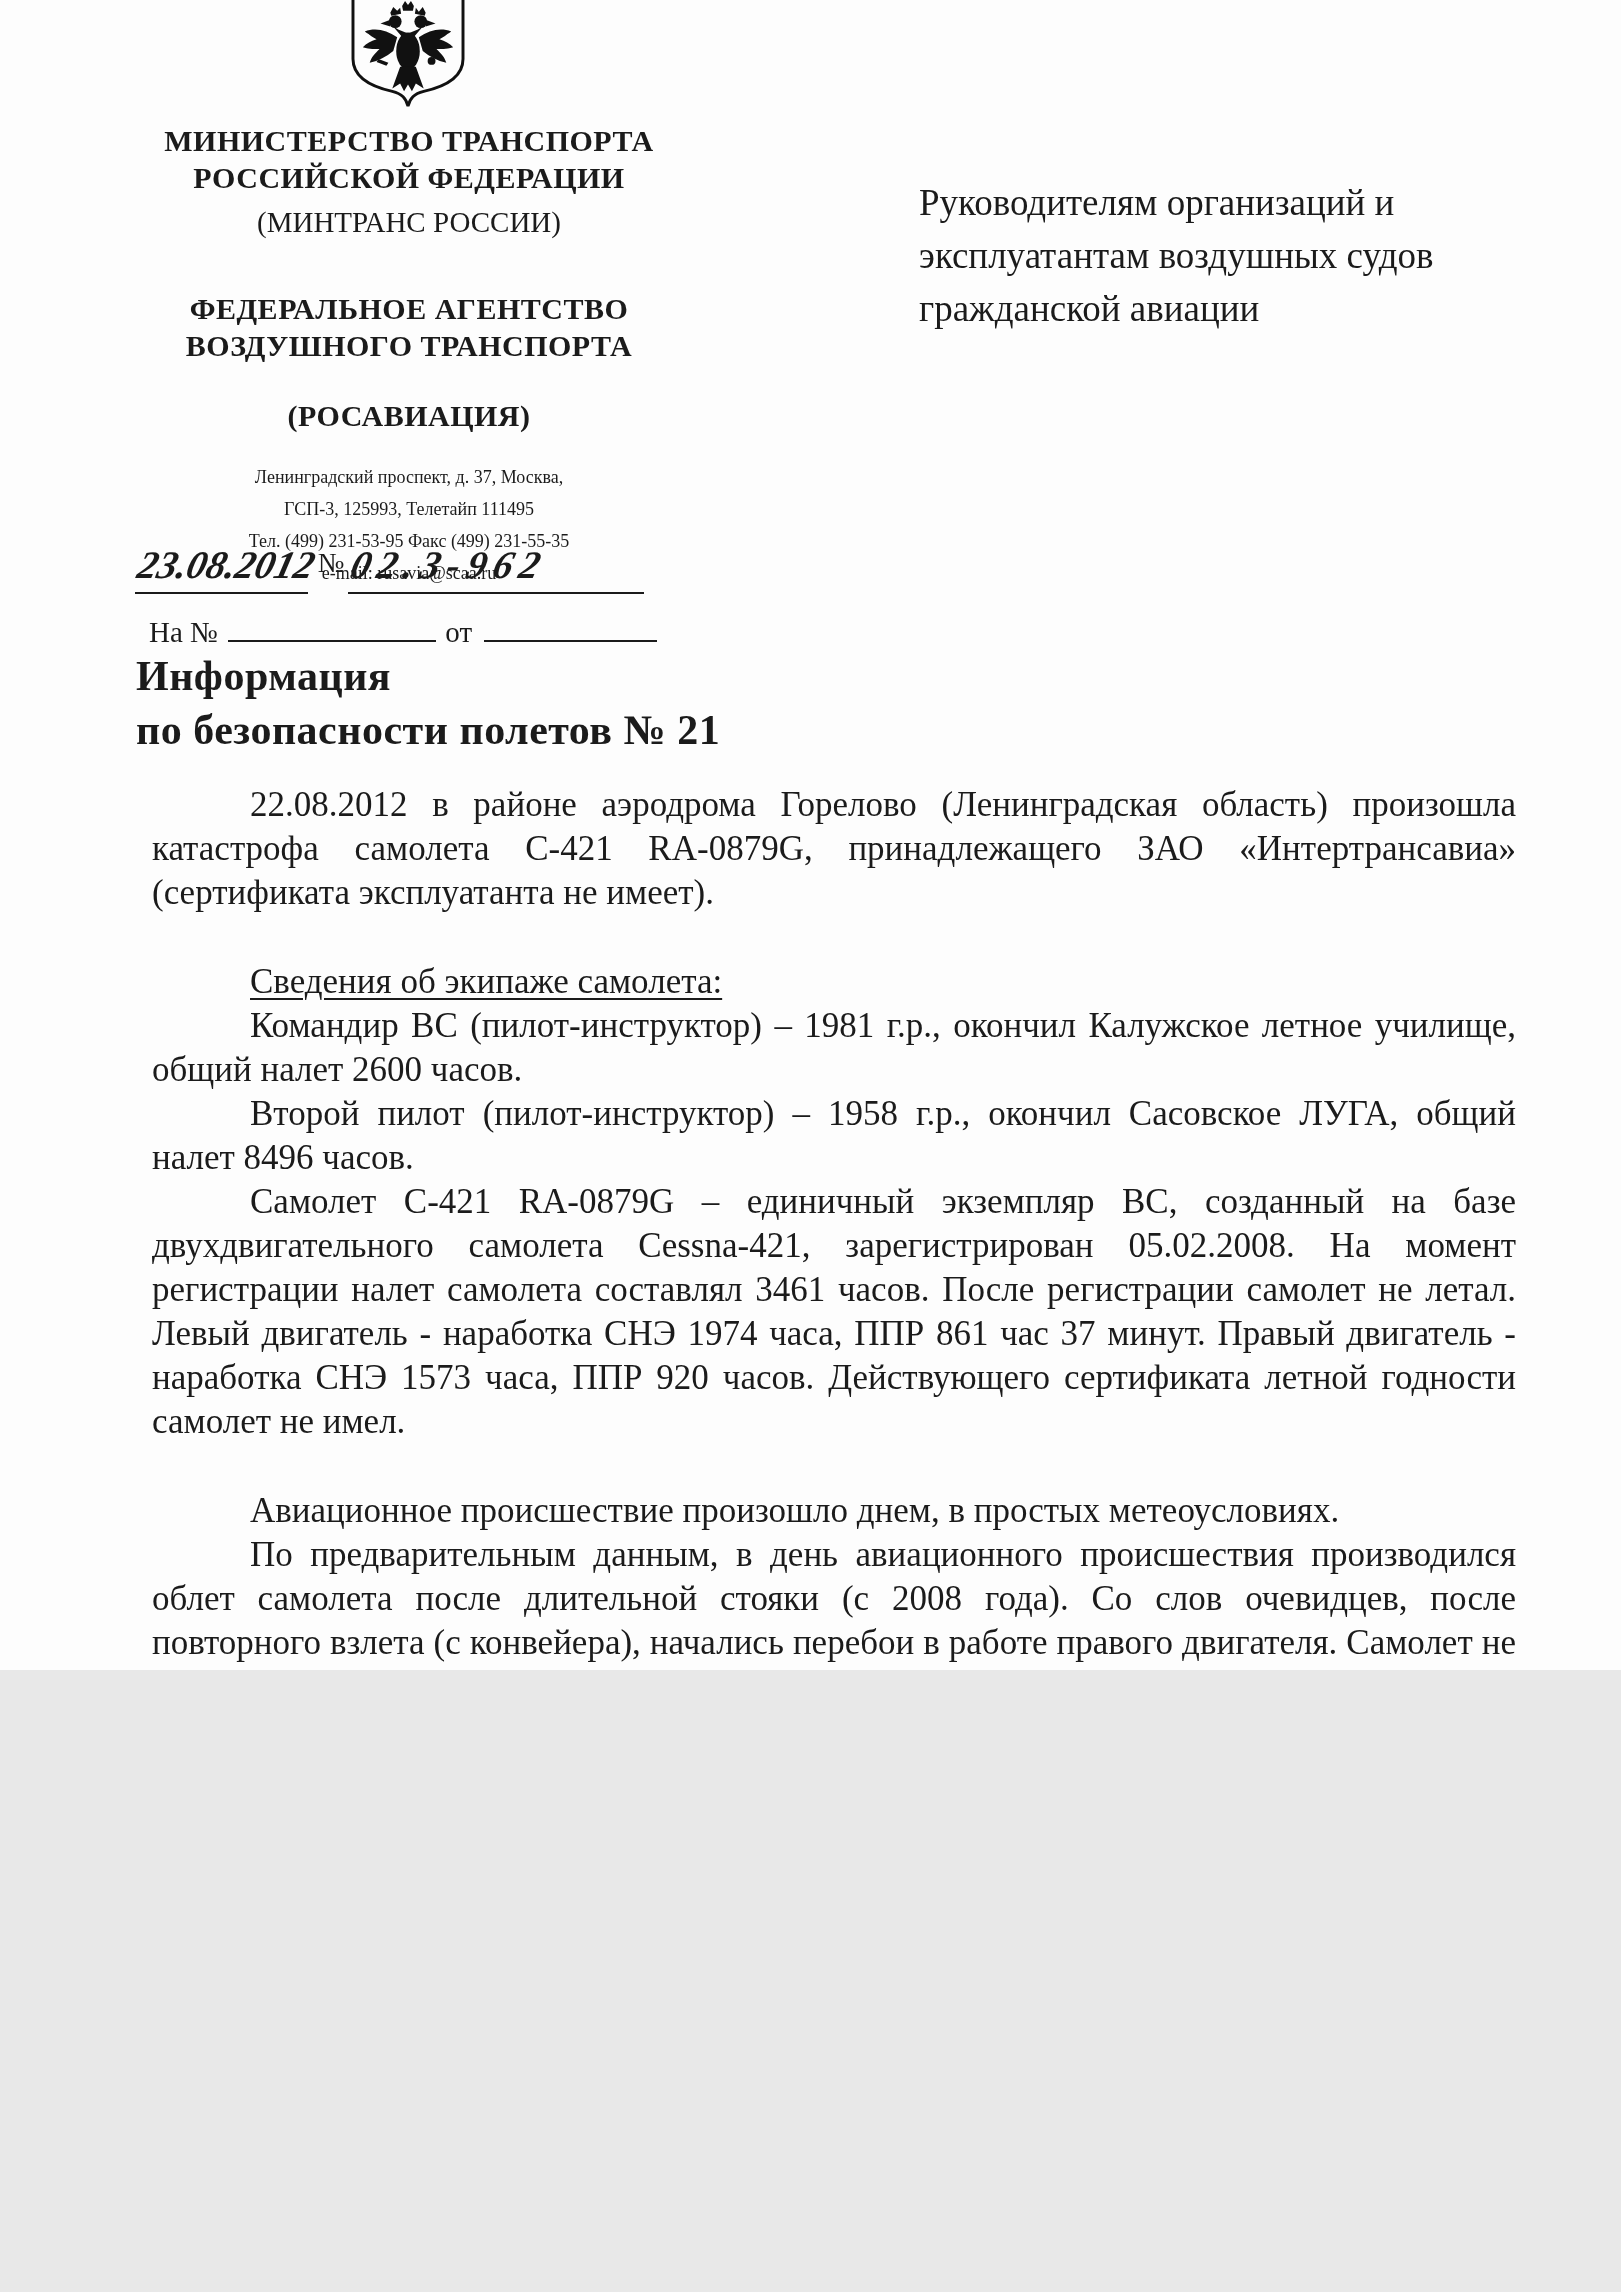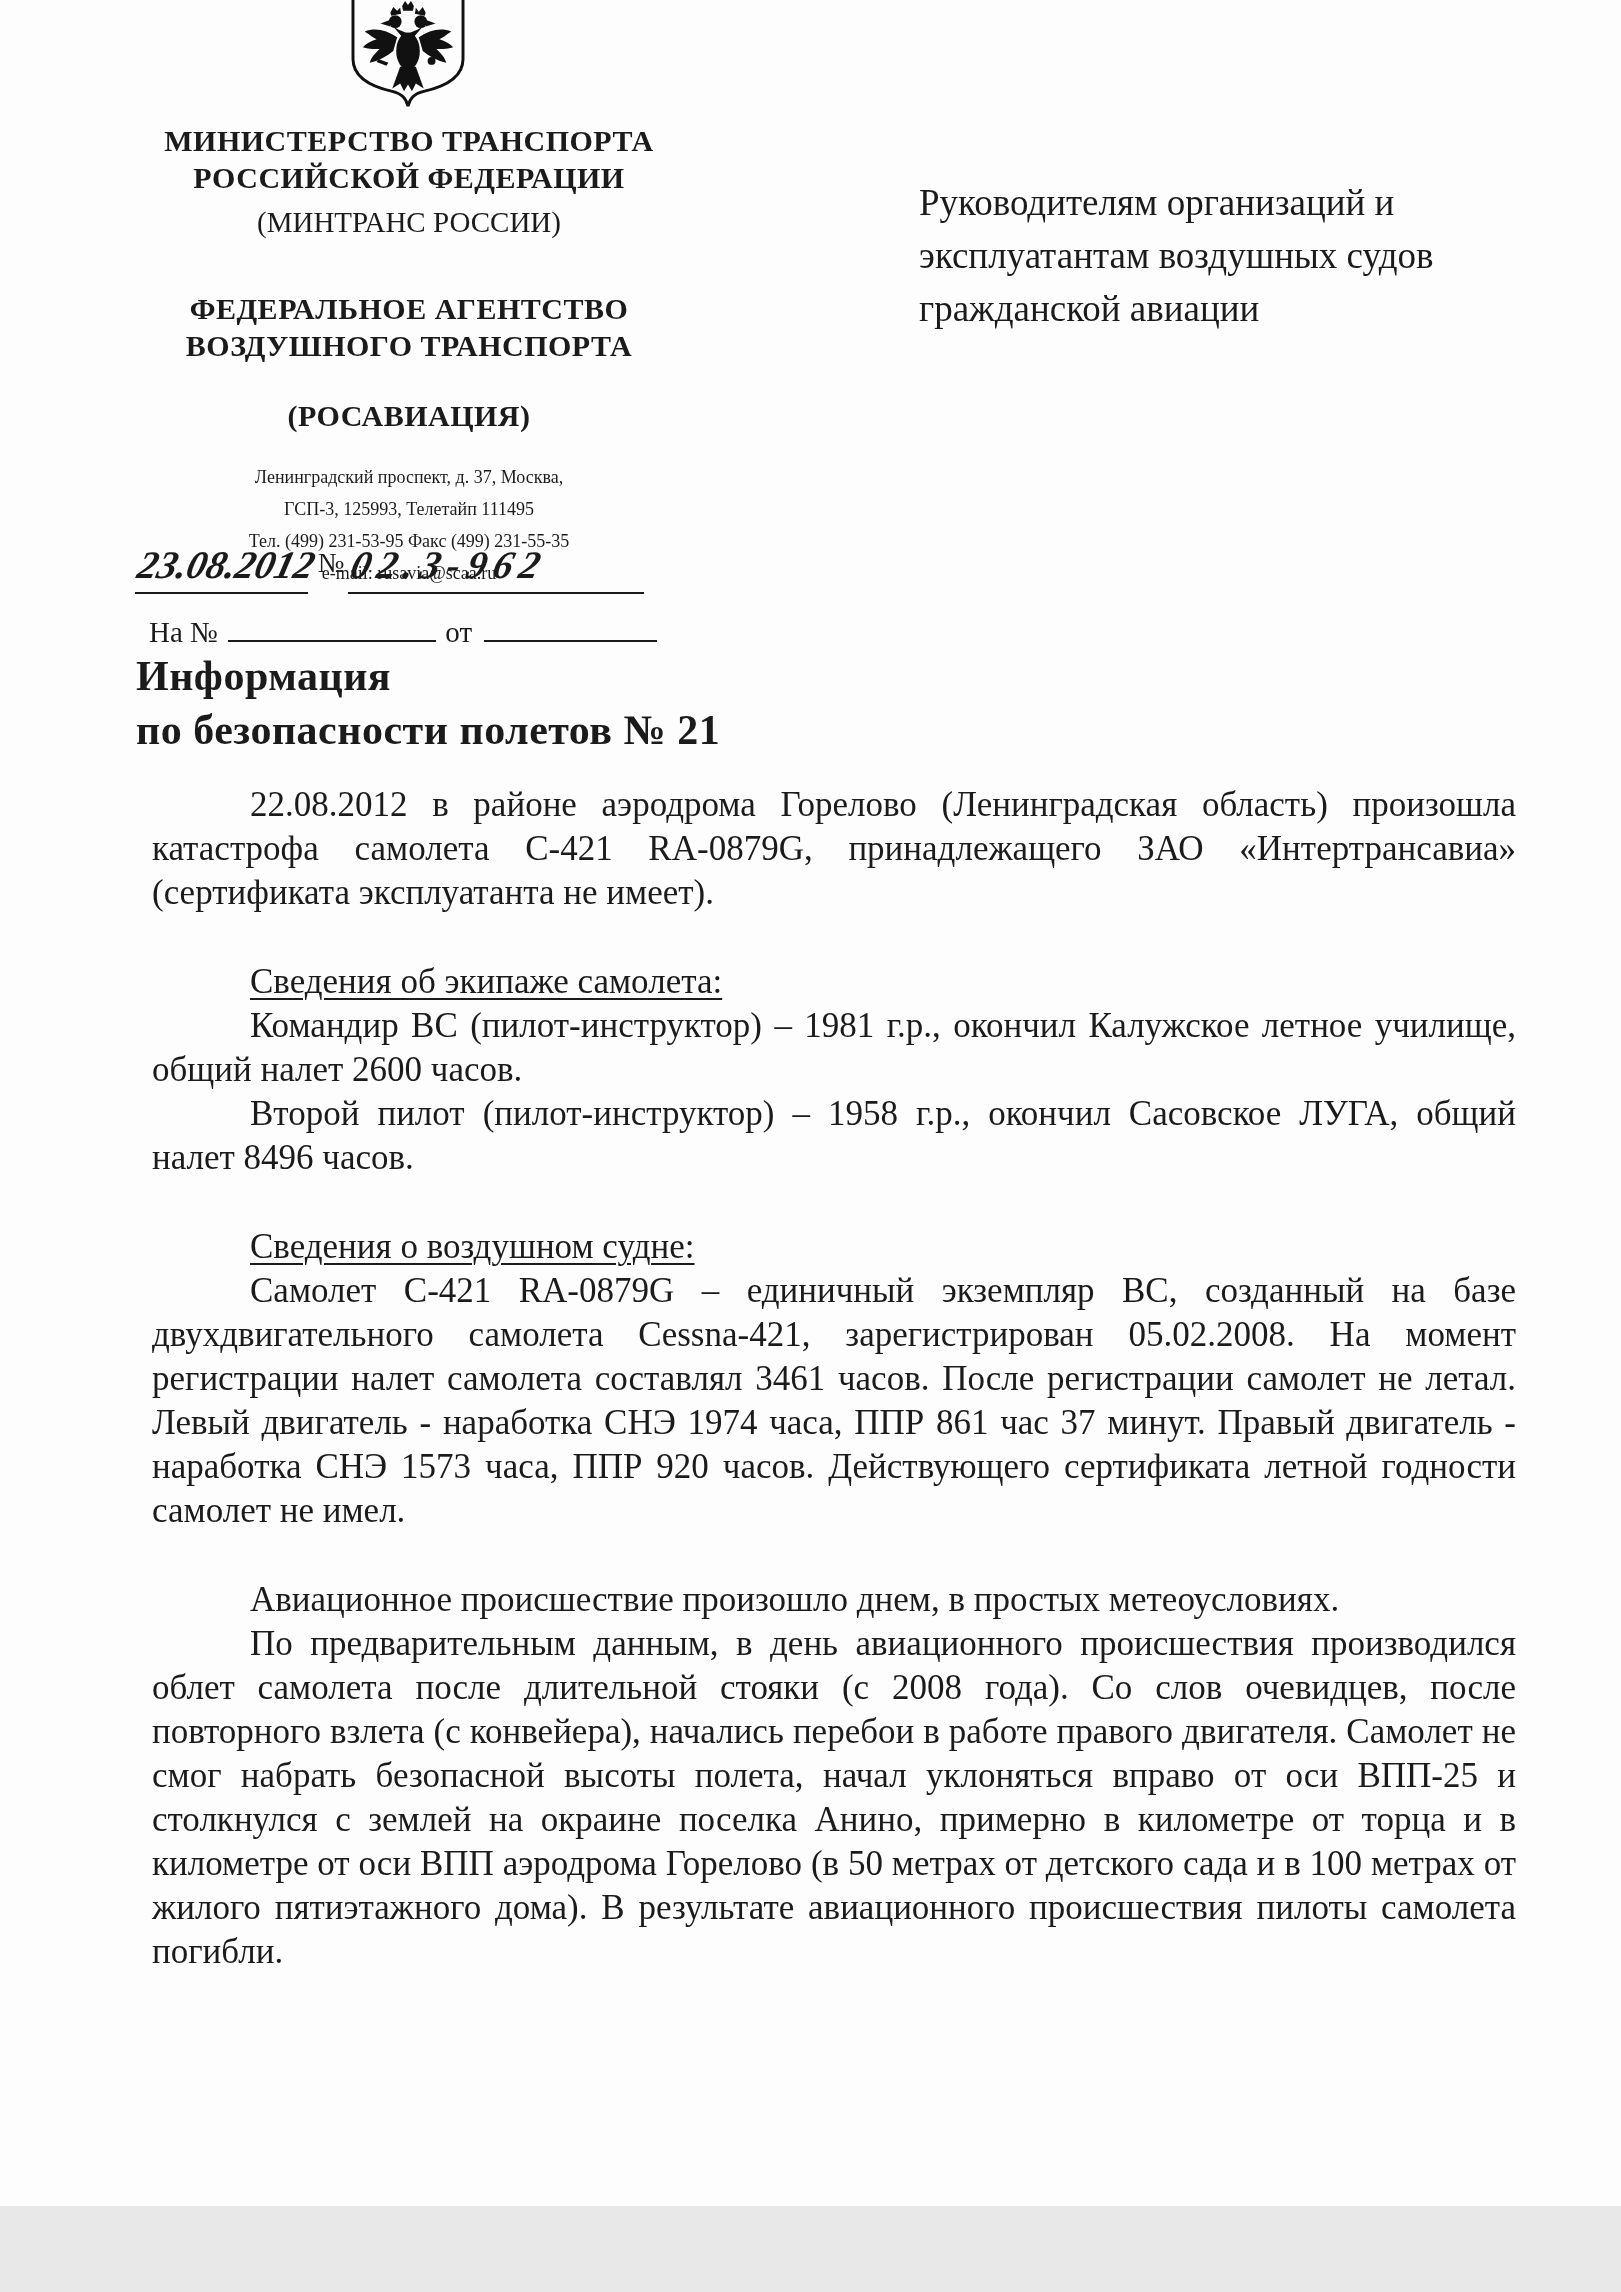--- a/index.html
+++ b/index.html
@@ -1,19 +1,19 @@
 <!DOCTYPE html>
 <html lang="ru"><head>
 <meta charset="utf-8">
 <title>Росавиация — Информация по безопасности полетов № 21</title>
 <style>
   html,body{margin:0;padding:0;background:#e8e8e8;}
   .page{
     position:relative;
-    width:1621px;height:2206px;
+    width:1621px;height:1670px;
     margin:0 auto;
     background:#fdfdfd;
     color:#1b1b1b;
     font-family:"Liberation Serif","DejaVu Serif",serif;
     overflow:hidden;
   }
 
   
   .emblem{position:absolute;left:349px;top:0;width:118px;height:111px;}
 
@@ -129,21 +129,20 @@
     <div>по безопасности полетов № 21</div>
   </div>
 
   <div class="body-text">
     <p>22.08.2012 в районе аэродрома Горелово (Ленинградская область) произошла катастрофа самолета С-421 RA-0879G, принадлежащего ЗАО «Интертрансавиа» (сертификата эксплуатанта не имеет).</p>
 
     <p class="gap"><span class="sec-underline">Сведения об экипаже самолета:</span></p>
     <p>Командир ВС (пилот-инструктор) – 1981 г.р., окончил Калужское летное училище, общий налет 2600 часов.</p>
     <p>Второй пилот (пилот-инструктор) – 1958 г.р., окончил Сасовское ЛУГА, общий налет 8496 часов.</p>
 
-    <p class="gap"><span class="sec-underline">Сведения о воздушном судне:</span></p>
     <p>Самолет С-421 RA-0879G – единичный экземпляр ВС, созданный на базе двухдвигательного самолета Cessna-421, зарегистрирован 05.02.2008. На момент регистрации налет самолета составлял 3461 часов. После регистрации самолет не летал. Левый двигатель - наработка СНЭ 1974 часа, ППР 861 час 37 минут. Правый двигатель - наработка СНЭ 1573 часа, ППР 920 часов. Действующего сертификата летной годности самолет не имел.</p>
 
     <p class="gap">Авиационное происшествие произошло днем, в простых метеоусловиях.</p>
     <p>По предварительным данным, в день авиационного происшествия производился облет самолета после длительной стояки (с 2008 года). Со слов очевидцев, после повторного взлета (с конвейера), начались перебои в работе правого двигателя. Самолет не смог набрать безопасной высоты полета, начал уклоняться вправо от оси ВПП-25 и столкнулся с землей на окраине поселка Анино, примерно в километре от торца и в километре от оси ВПП аэродрома Горелово (в 50 метрах от детского сада и в 100 метрах от жилого пятиэтажного дома). В результате авиационного происшествия пилоты самолета погибли.</p>
   </div>
 
 </div>
 
 
 </body></html>

